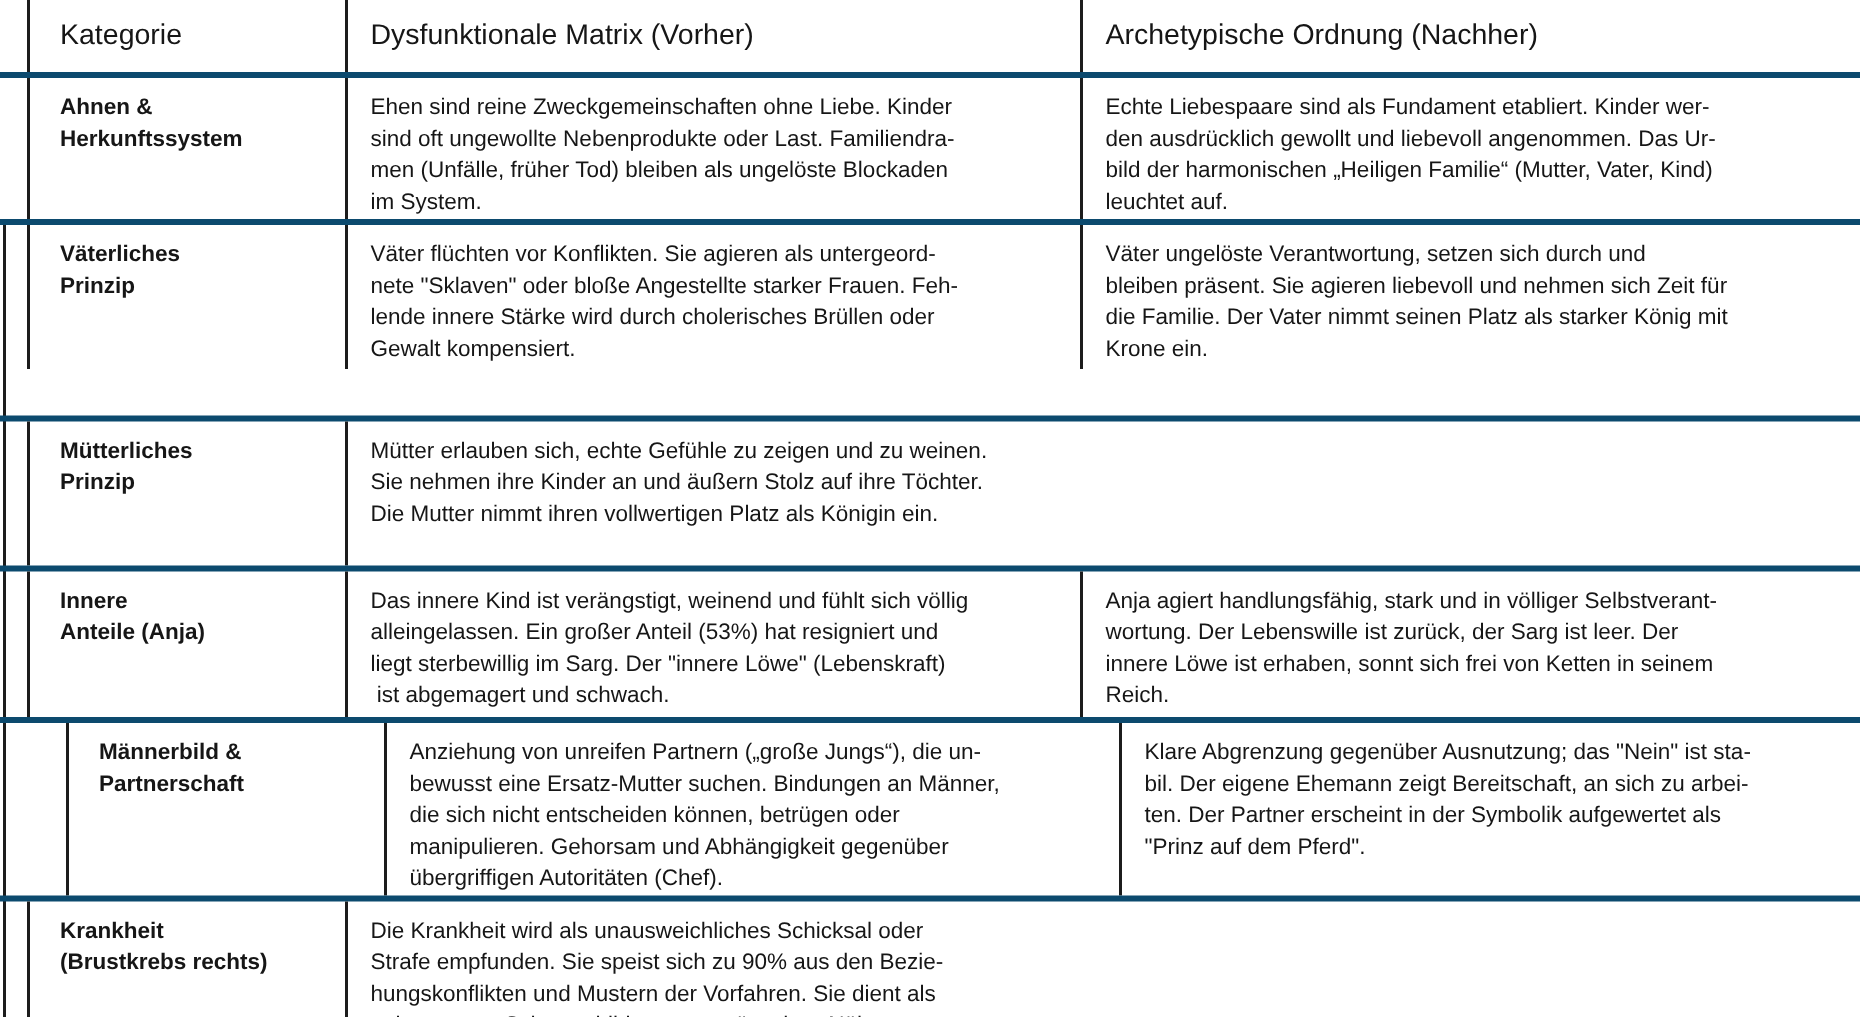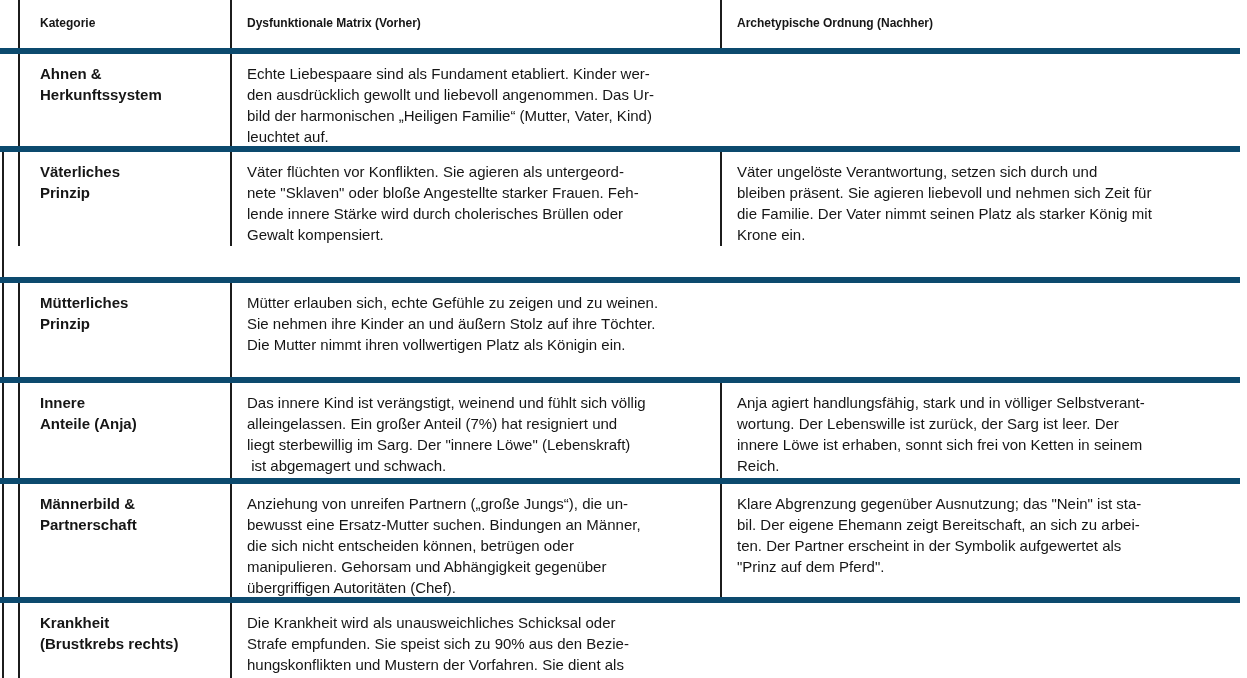--- a/index.html
+++ b/index.html
@@ -22,50 +22,50 @@
     top: 0;
     width: 1240px;
     display: flex;
     flex-direction: column;
   }
   .row {
     display: grid;
     grid-template-columns: 18px 212px 490px 520px;
     box-sizing: border-box;
   }
-  .row.bordered { border-top: 6px solid #0c4a6e; }
+  .row.bordered { border-top: 4px solid #0c4a6e; }
   .row.thick-border { border-top: 4px solid #414141; }
   .cell {
     box-sizing: border-box;
     overflow: hidden;
   }
   .cell.b-left { border-left: 2px solid #1c1c1c; }
   .cell-text {
     white-space: pre;
     font-size: 15px;
     line-height: 21px;
     padding: 9px 4px 0 15px;
     color: #161616;
   }
   .cat-text {
     font-weight: 700;
     padding-left: 20px;
   }
   .header-text {
-    font-weight: 700;
-    font-size: 12px;
+    font-weight: 400;
+    font-size: 19px;
     padding-top: 13px;
     white-space: pre;
   }
   .h-header { height: 48px; }
   .h-r1 { height: 98px; }
   .h-r2 { height: 100px; }
   .h-r3 { height: 100px; margin-top: 31px; }
   .h-r4 { height: 101px; }
-  .h-r5 { height: 119px; }
+  .h-r5 { height: 119px; padding-left: 26px; }
   .h-r6 { height: 100px; }
   .h-r7 { height: 20px; }
   .outer-left-line {
     position: absolute;
     left: 2px;
     top: 150px;
     width: 2px;
     height: 528px;
     background: #1c1c1c;
   }
@@ -92,20 +92,26 @@
       </div>
     </div>
 
     <div class="row bordered h-r1">
       <div class="cell"></div>
       <div class="cell b-left">
         <div class="cell-text cat-text">Ahnen &amp;
 Herkunftssystem</div>
       </div>
       <div class="cell b-left">
+        <div class="cell-text">Ehen sind reine Zweckgemeinschaften ohne Liebe. Kinder
+sind oft ungewollte Nebenprodukte oder Last. Familiendra-
+men (Unfälle, früher Tod) bleiben als ungelöste Blockaden
+im System.</div>
+      </div>
+      <div class="cell b-left">
         <div class="cell-text">Echte Liebespaare sind als Fundament etabliert. Kinder wer-
 den ausdrücklich gewollt und liebevoll angenommen. Das Ur-
 bild der harmonischen „Heiligen Familie“ (Mutter, Vater, Kind)
 leuchtet auf.</div>
       </div>
     </div>
 
     <div class="row bordered h-r2">
       <div class="cell"></div>
       <div class="cell b-left">
@@ -140,21 +146,21 @@
     </div>
 
     <div class="row bordered h-r4">
       <div class="cell"></div>
       <div class="cell b-left">
         <div class="cell-text cat-text">Innere
 Anteile (Anja)</div>
       </div>
       <div class="cell b-left">
         <div class="cell-text">Das innere Kind ist verängstigt, weinend und fühlt sich völlig
-alleingelassen. Ein großer Anteil (7%) hat resigniert und
+alleingelassen. Ein großer Anteil (53%) hat resigniert und
 liegt sterbewillig im Sarg. Der "innere Löwe" (Lebenskraft)
  ist abgemagert und schwach.</div>
       </div>
       <div class="cell b-left">
         <div class="cell-text">Anja agiert handlungsfähig, stark und in völliger Selbstverant-
 wortung. Der Lebenswille ist zurück, der Sarg ist leer. Der
 innere Löwe ist erhaben, sonnt sich frei von Ketten in seinem
 Reich.</div>
       </div>
     </div>

